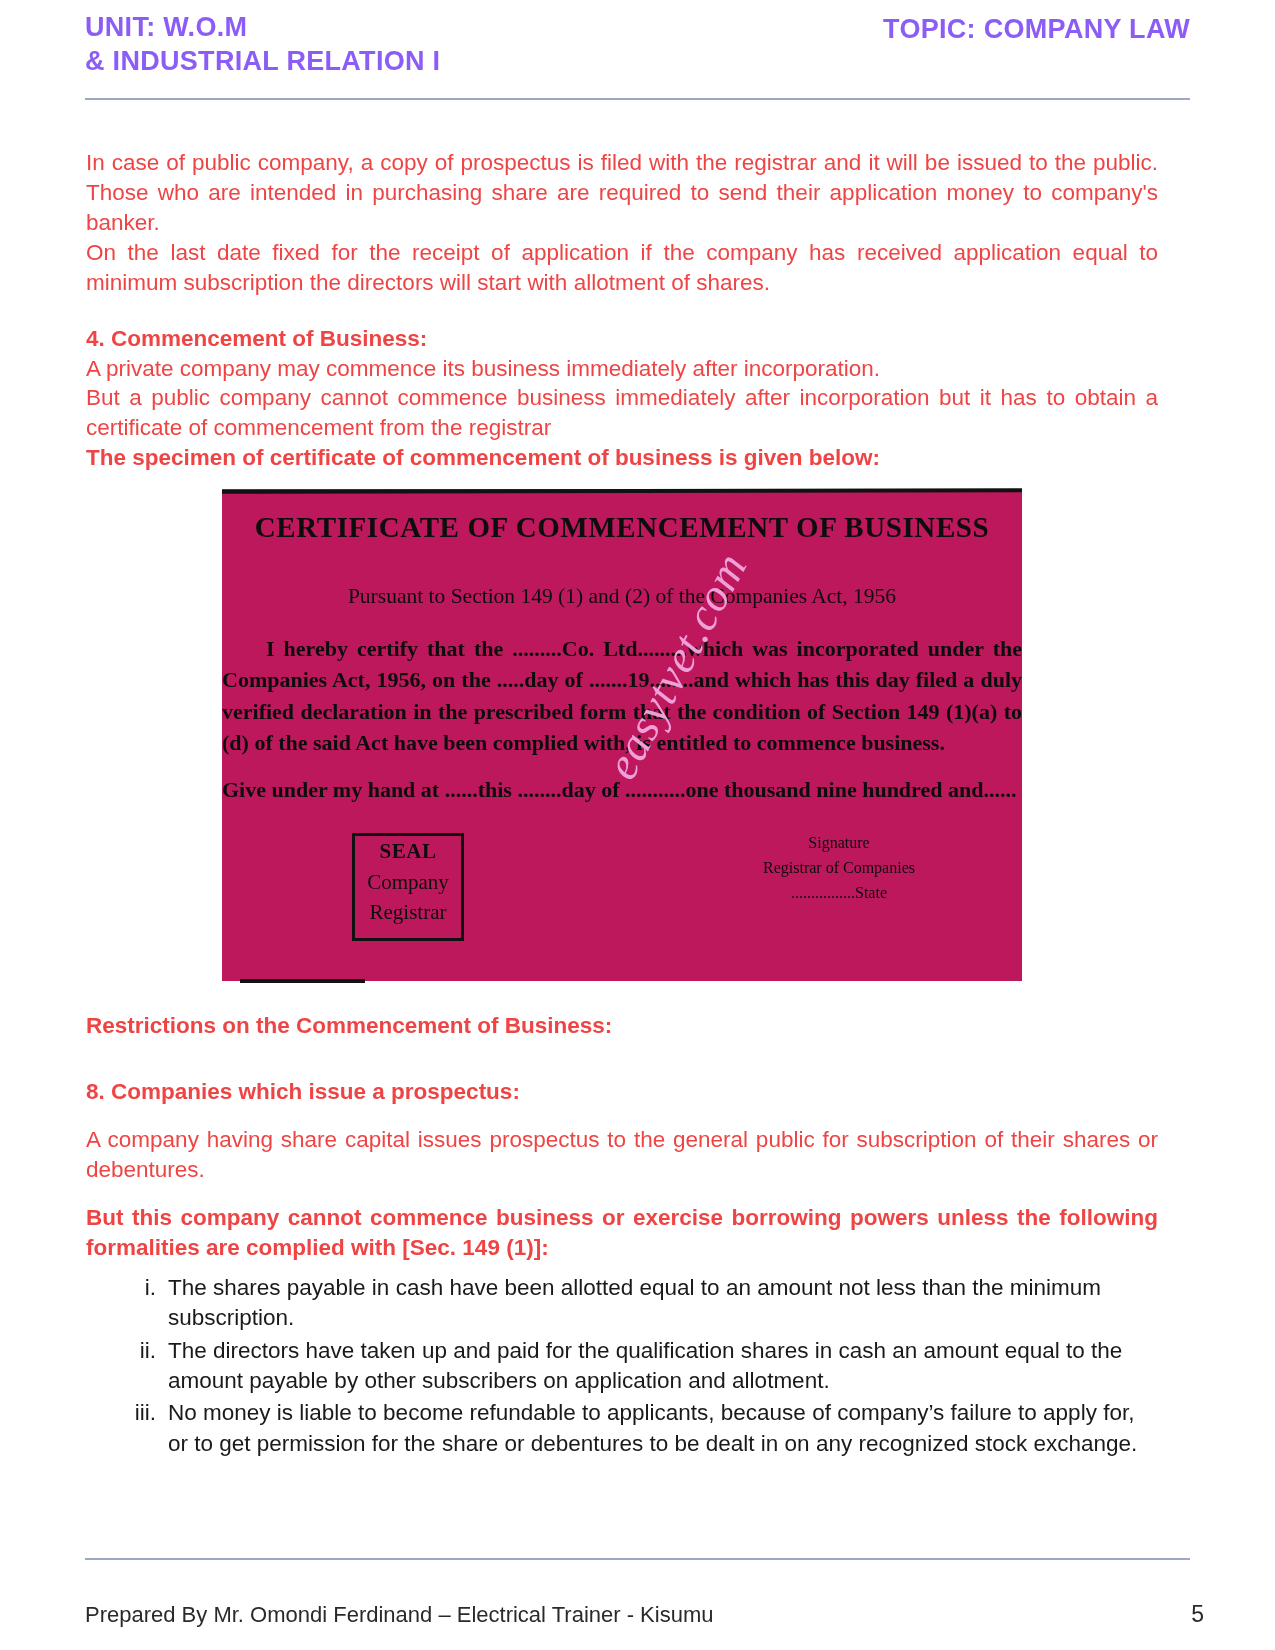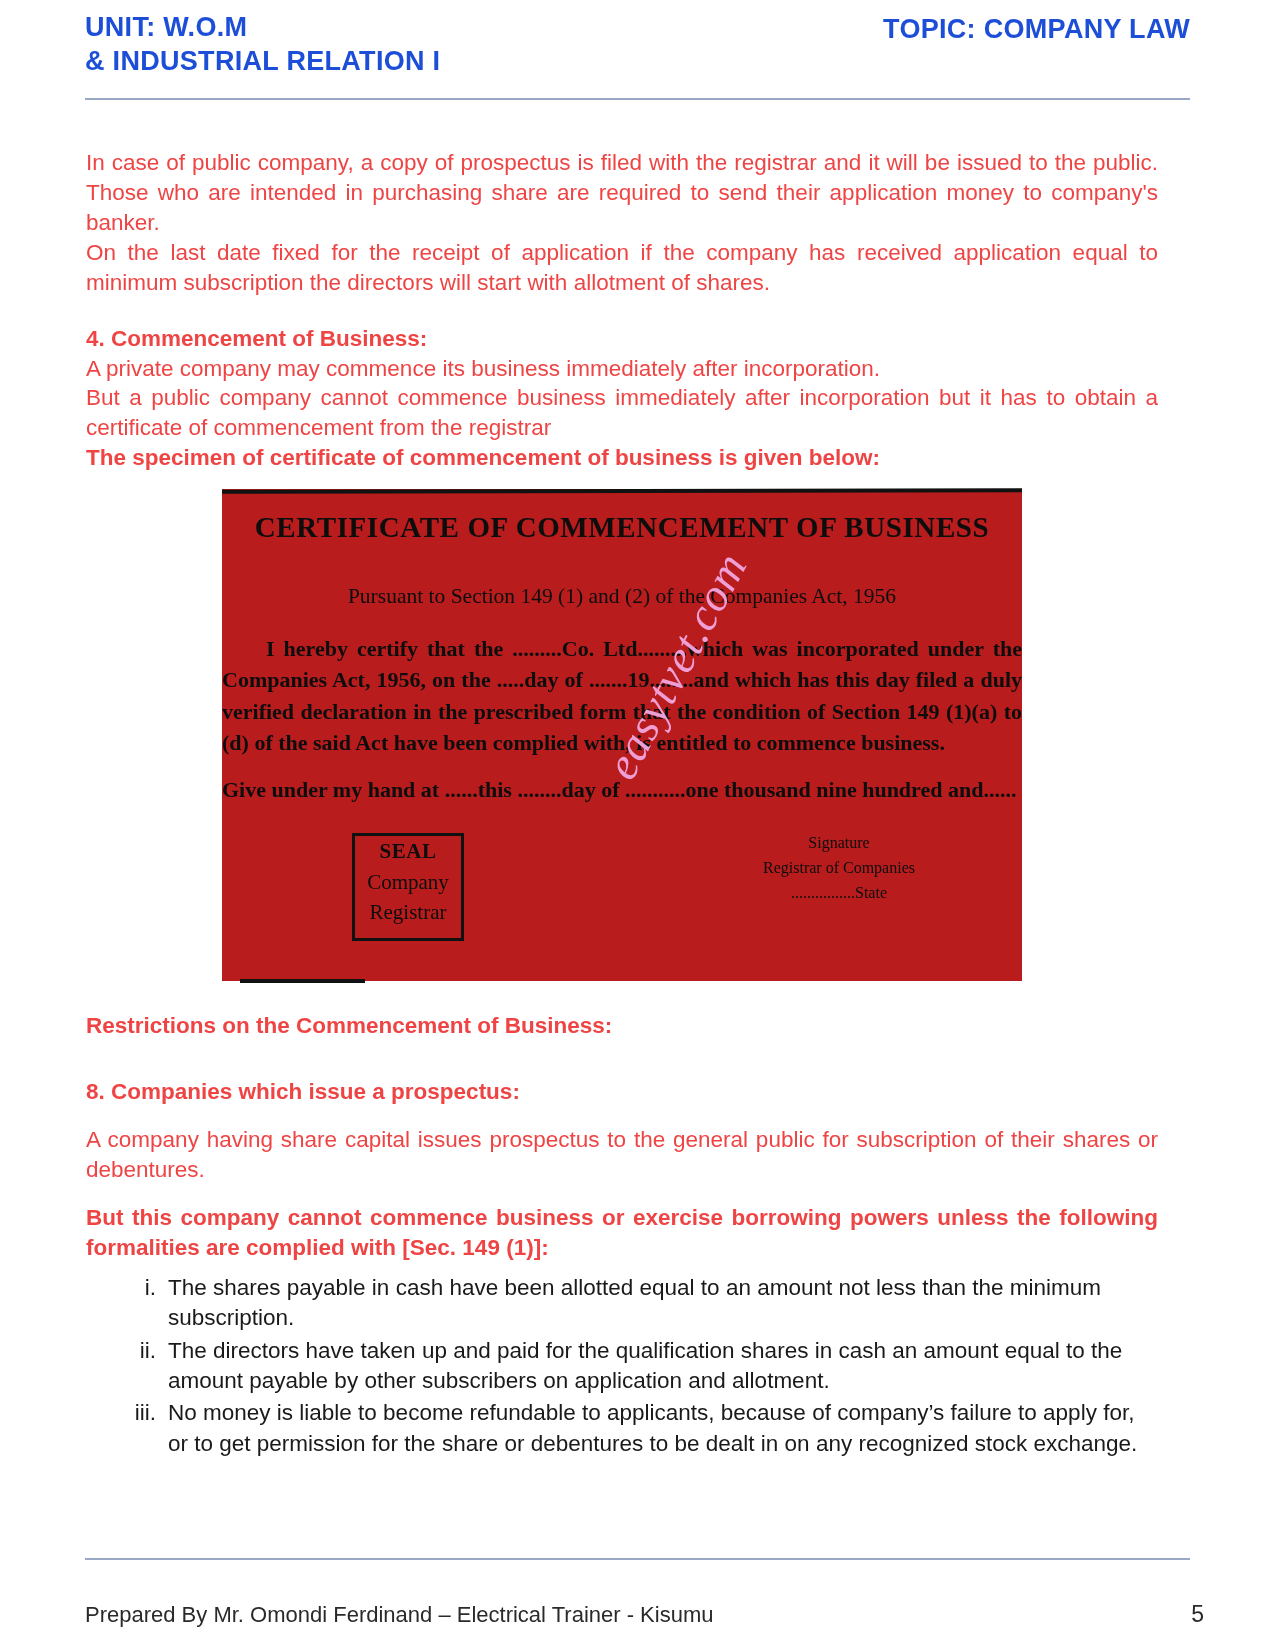--- a/index.html
+++ b/index.html
@@ -33,21 +33,21 @@
   }
   .header-row {
     display: flex;
     justify-content: space-between;
     align-items: flex-start;
   }
   .header-left, .header-right {
     font-size: 27px;
     font-weight: bold;
     letter-spacing: 0.3px;
-    color: #1d4ed8;
+    color: #8b5cf6;
     line-height: 1.27;
     font-family: "Liberation Sans", sans-serif;
   }
   .header-left { text-align: left; }
   .header-right { text-align: right; padding-top: 2px; }
   .header-rule {
     position: absolute;
     top: 98px;
     left: 85px;
     right: 85px;
@@ -74,21 +74,21 @@
   .gap-md { height: 26px; }
   .gap-lg { height: 30px; }
   .bold { font-weight: bold; }
   .nojust { text-align: left; }
 
   
   .certificate {
     position: relative;
     width: 800px;
     margin: 16px auto 0 auto;
-    background: #b91c1c;
+    background: #be185d;
     font-family: "Liberation Serif", serif;
     color: #0d0d0d;
     padding: 0;
   }
   .cert-toprule {
     width: 800px;
     height: 4px;
     background: #111;
     margin: 0 auto 18px auto;
     transform: rotate(-0.12deg);

